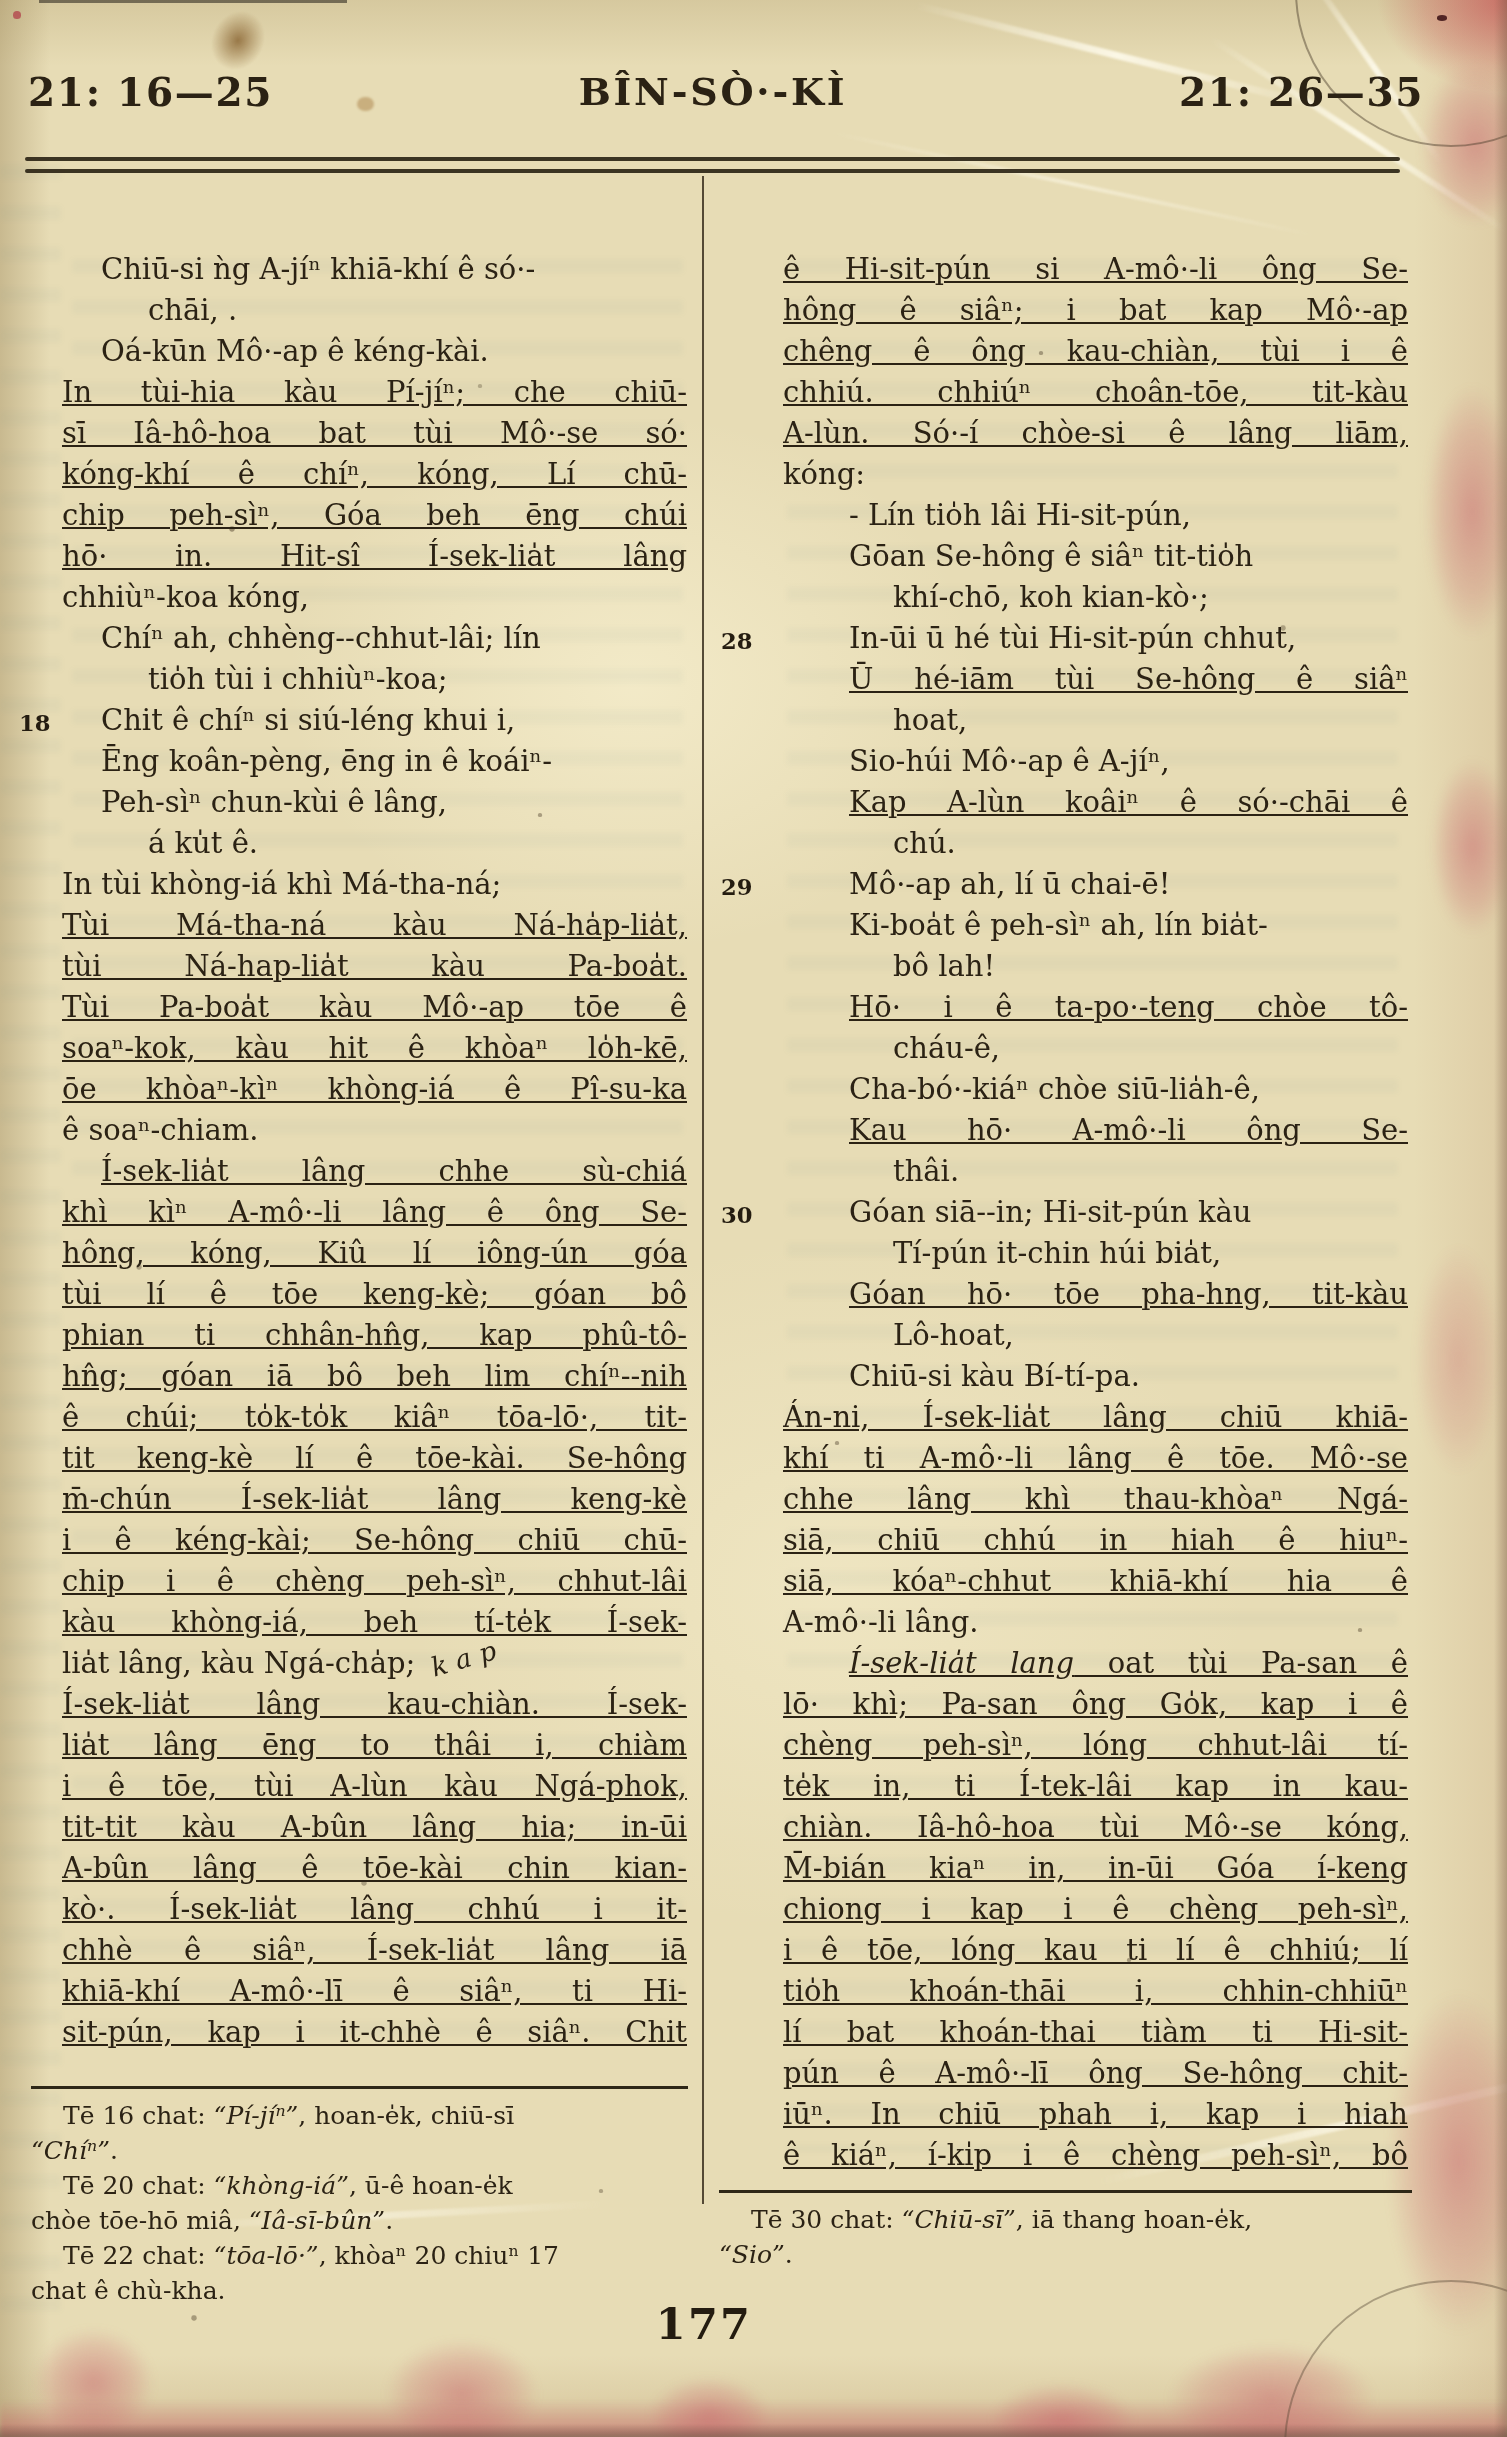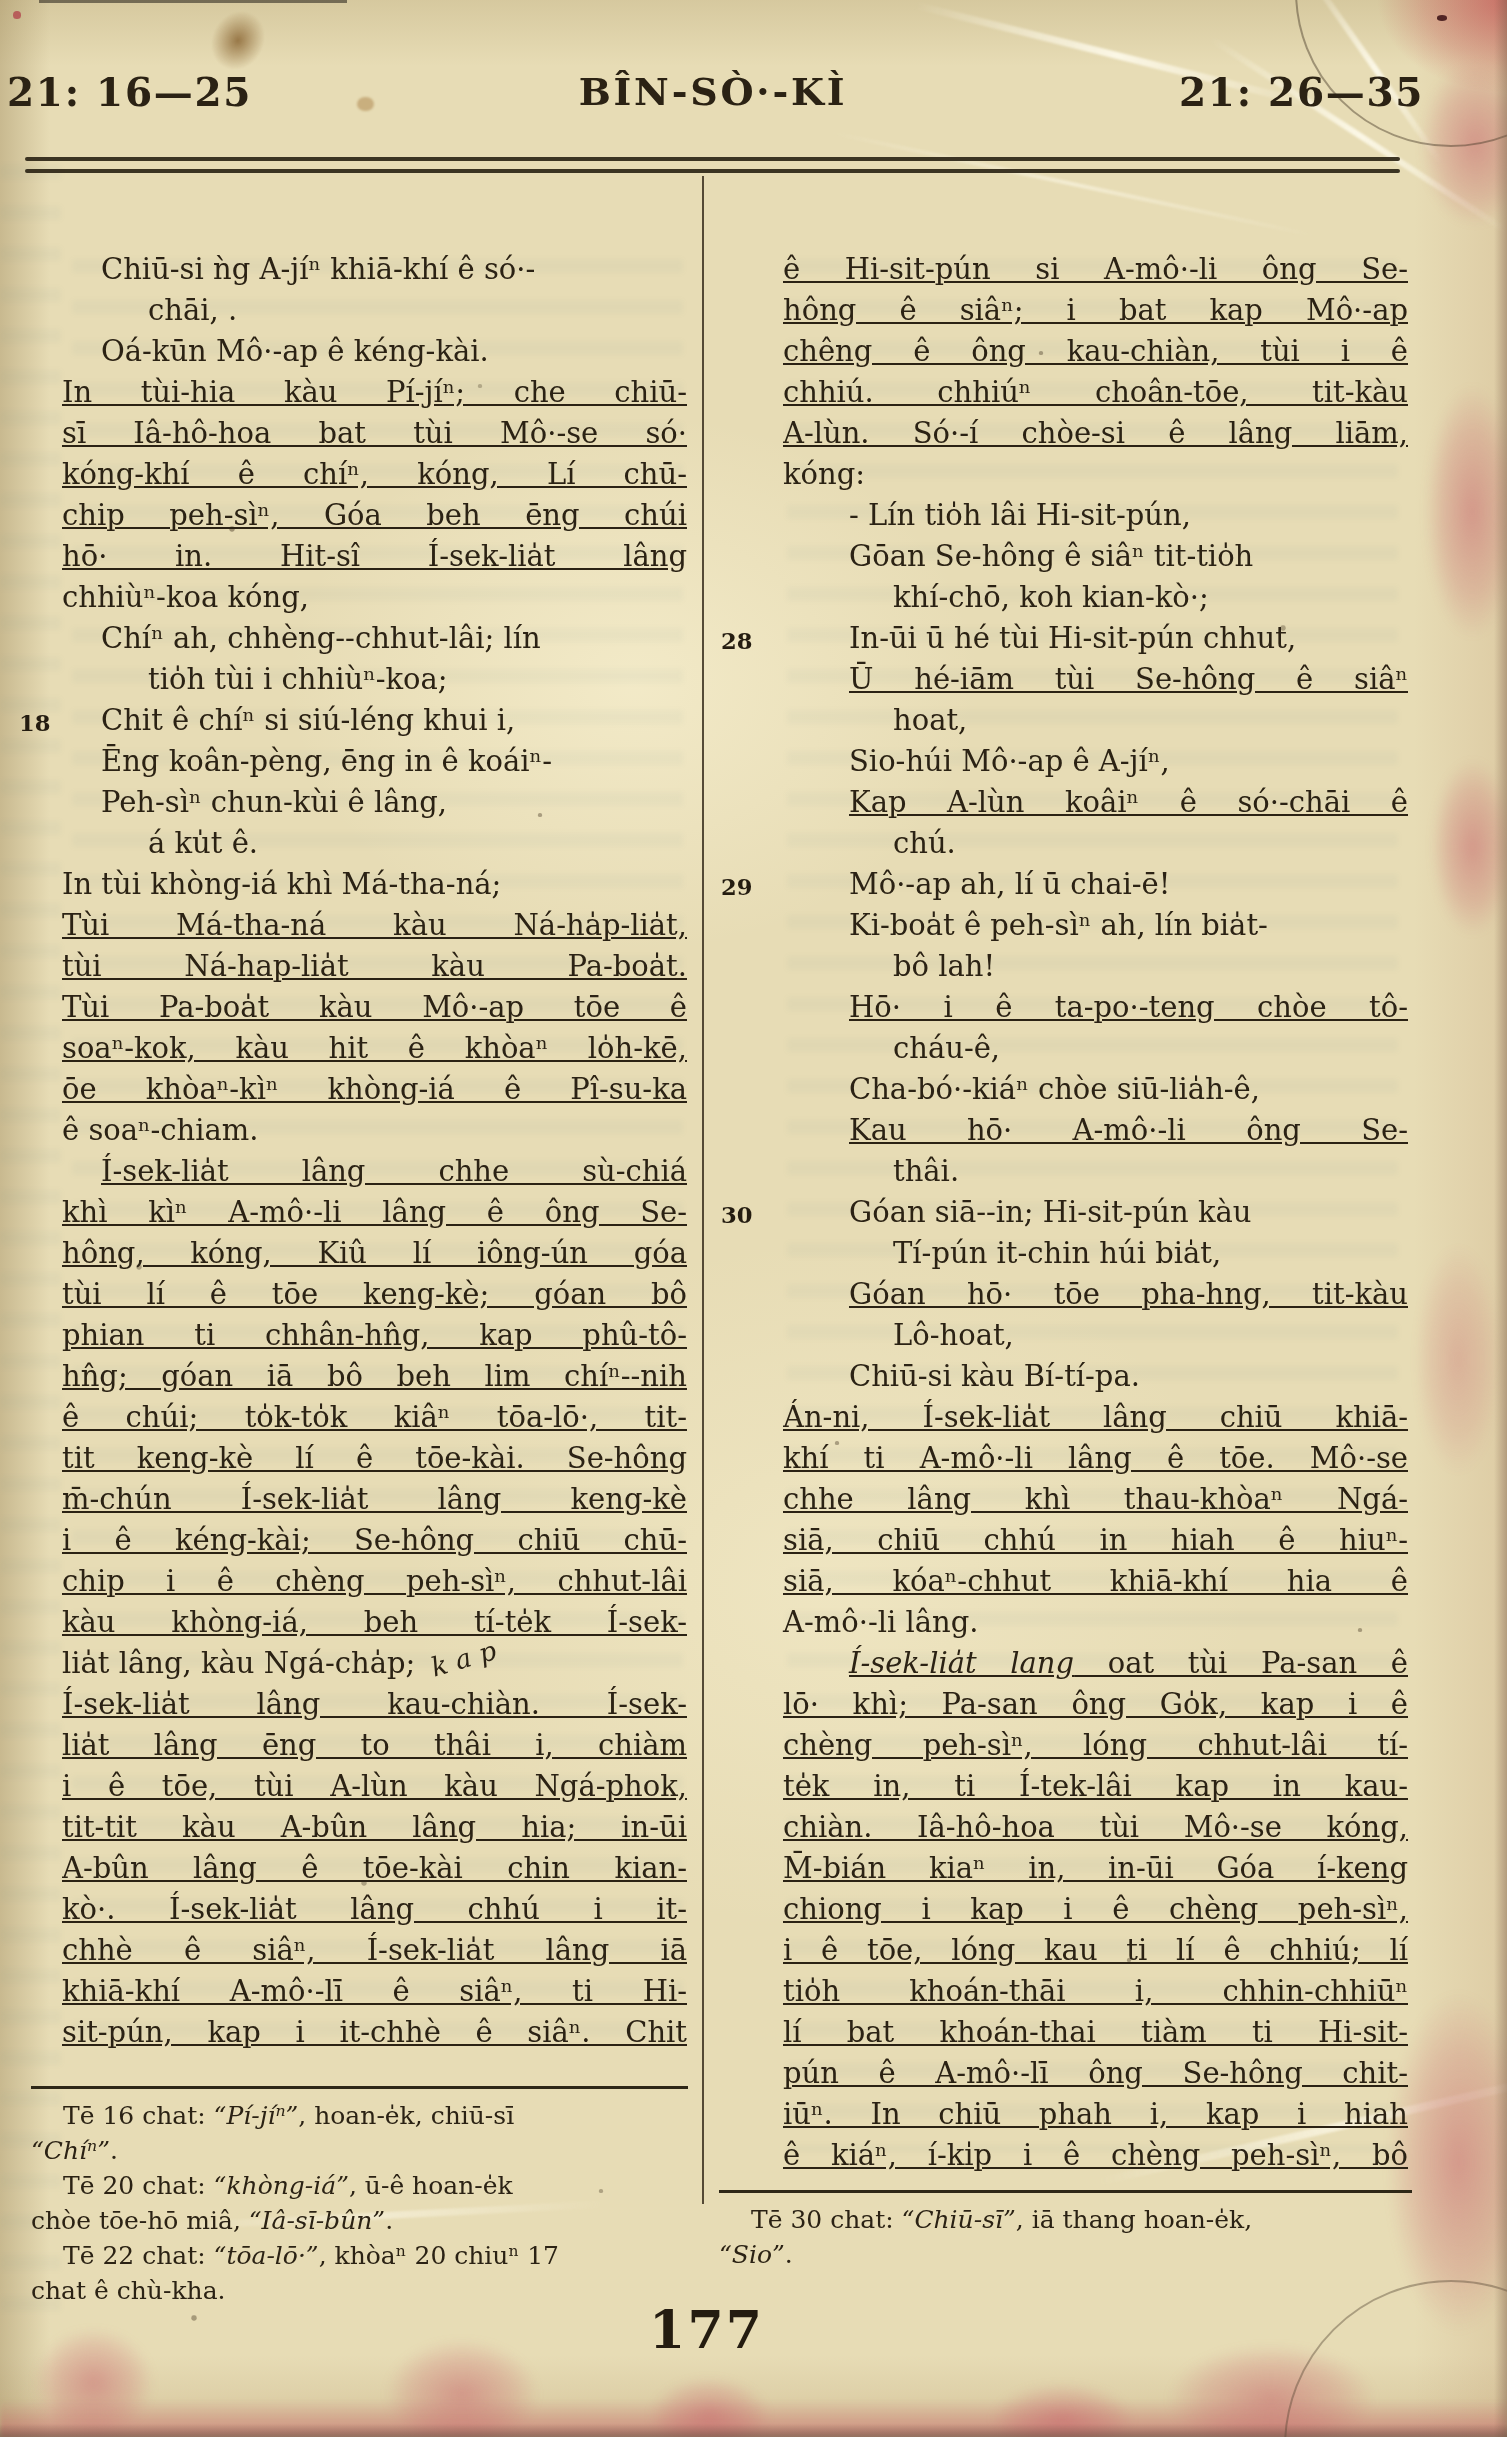--- a/index.html
+++ b/index.html
@@ -10,21 +10,21 @@
       radial-gradient(495px 385px at 42% 28%, rgba(250,243,212,.60), transparent 70%),
       radial-gradient(605px 495px at 55% 65%, rgba(246,238,205,.50), transparent 70%),
       linear-gradient(90deg, rgba(150,128,82,.38), rgba(150,128,82,0) 50px),
       linear-gradient(270deg, rgba(196,160,120,.28), rgba(196,160,120,0) 94px),
       linear-gradient(180deg, rgba(170,150,100,.28), rgba(170,150,100,0) 66px),
       linear-gradient(0deg, rgba(170,140,95,.30), rgba(170,140,95,0) 83px),
       #e7dcb5;
   }
   
   .hdr{position:absolute;top:69px;font-weight:bold;white-space:nowrap;}
-  .h-left{left:7px;font-size:39px;letter-spacing:1.7px;}
+  .h-left{left:28px;font-size:39px;letter-spacing:1.7px;}
   .h-center{left:567px;width:292px;text-align:center;font-size:38px;letter-spacing:2.8px;}
   .h-right{left:1139px;font-size:39px;letter-spacing:1.7px;margin-left:40px;}
   .rule{position:absolute;left:25px;width:1375px;background:#2d2516;border-radius:2.2px;opacity:.92;}
   .rule1{top:157px;height:3.9px;}
   .rule2{top:169px;height:4.4px;}
   .divider{position:absolute;left:702px;top:176px;width:2.2px;height:2028px;background:#3a2f1e;opacity:.85;}
   
   .col{position:absolute;width:625px;}
   .col-left{left:62px;top:249px;--lh:41px;--i1:39px;--i2:86px;--numx:-43px;}
   .col-right{left:783px;top:249px;--lh:41px;--i1:66px;--i2:110px;--numx:-62px;}
@@ -34,21 +34,21 @@
   .ind2{padding-left:var(--i2);}
   .vnum{position:absolute;left:var(--numx);top:3.3px;font-size:22.6px;font-weight:bold;color:#241c10;}
   .em{font-style:italic;}
   .askew{display:inline-block;margin-left:16.5px;font-style:italic;font-size:26.4px;letter-spacing:8.8px;transform:rotate(-16deg) translateY(-6.6px);}
   
   .footnotes{position:absolute;border-top:3.3px solid #2e2717;padding-top:8.8px;font-size:25px;}
   .fn-left{left:31px;top:2086px;width:657px;}
   .fn-right{left:719px;top:2190px;width:693px;}
   .fline{line-height:35px;white-space:nowrap;}
   .fline.first{text-indent:32px;}
-  .pagenum{position:absolute;left:649px;top:2299px;width:110px;text-align:center;font-size:52px;font-weight:bold;letter-spacing:2.2px;color:#241c10;}
+  .pagenum{position:absolute;left:649px;top:2299px;width:110px;text-align:center;font-size:43px;font-weight:bold;letter-spacing:2.2px;color:#241c10;}
   
   .decor div{position:absolute;}
   .bleed{filter:blur(2.8px);opacity:.35;background:repeating-linear-gradient(180deg, rgba(125,150,140,.18) 0 14.3px, transparent 14.3px 41px);}
   .crease{background:linear-gradient(90deg, transparent, rgba(255,252,238,.85), transparent);filter:blur(1.1px);}
   .pink{filter:blur(4.4px);background:radial-gradient(closest-side, rgba(198,95,105,.50), rgba(198,95,105,.22) 65%, transparent);}
   .fiber{left:212px;top:10px;width:52px;height:61px;transform:rotate(28deg);filter:blur(0.6px);
          background:radial-gradient(closest-side, rgba(140,104,54,.85), rgba(140,104,54,.25) 70%, transparent);}
   .reddot{left:13.2px;top:11px;width:7.7px;height:7.7px;border-radius:50%;background:rgba(179,71,78,.8);filter:blur(0.6px);}
   .tanspot{left:357px;top:97px;width:16.5px;height:14.3px;border-radius:50%;background:rgba(165,120,60,.45);filter:blur(1.1px);}
   .speck{left:1437px;top:15.4px;width:10px;height:5.5px;border-radius:50%;background:#1d1913;}

